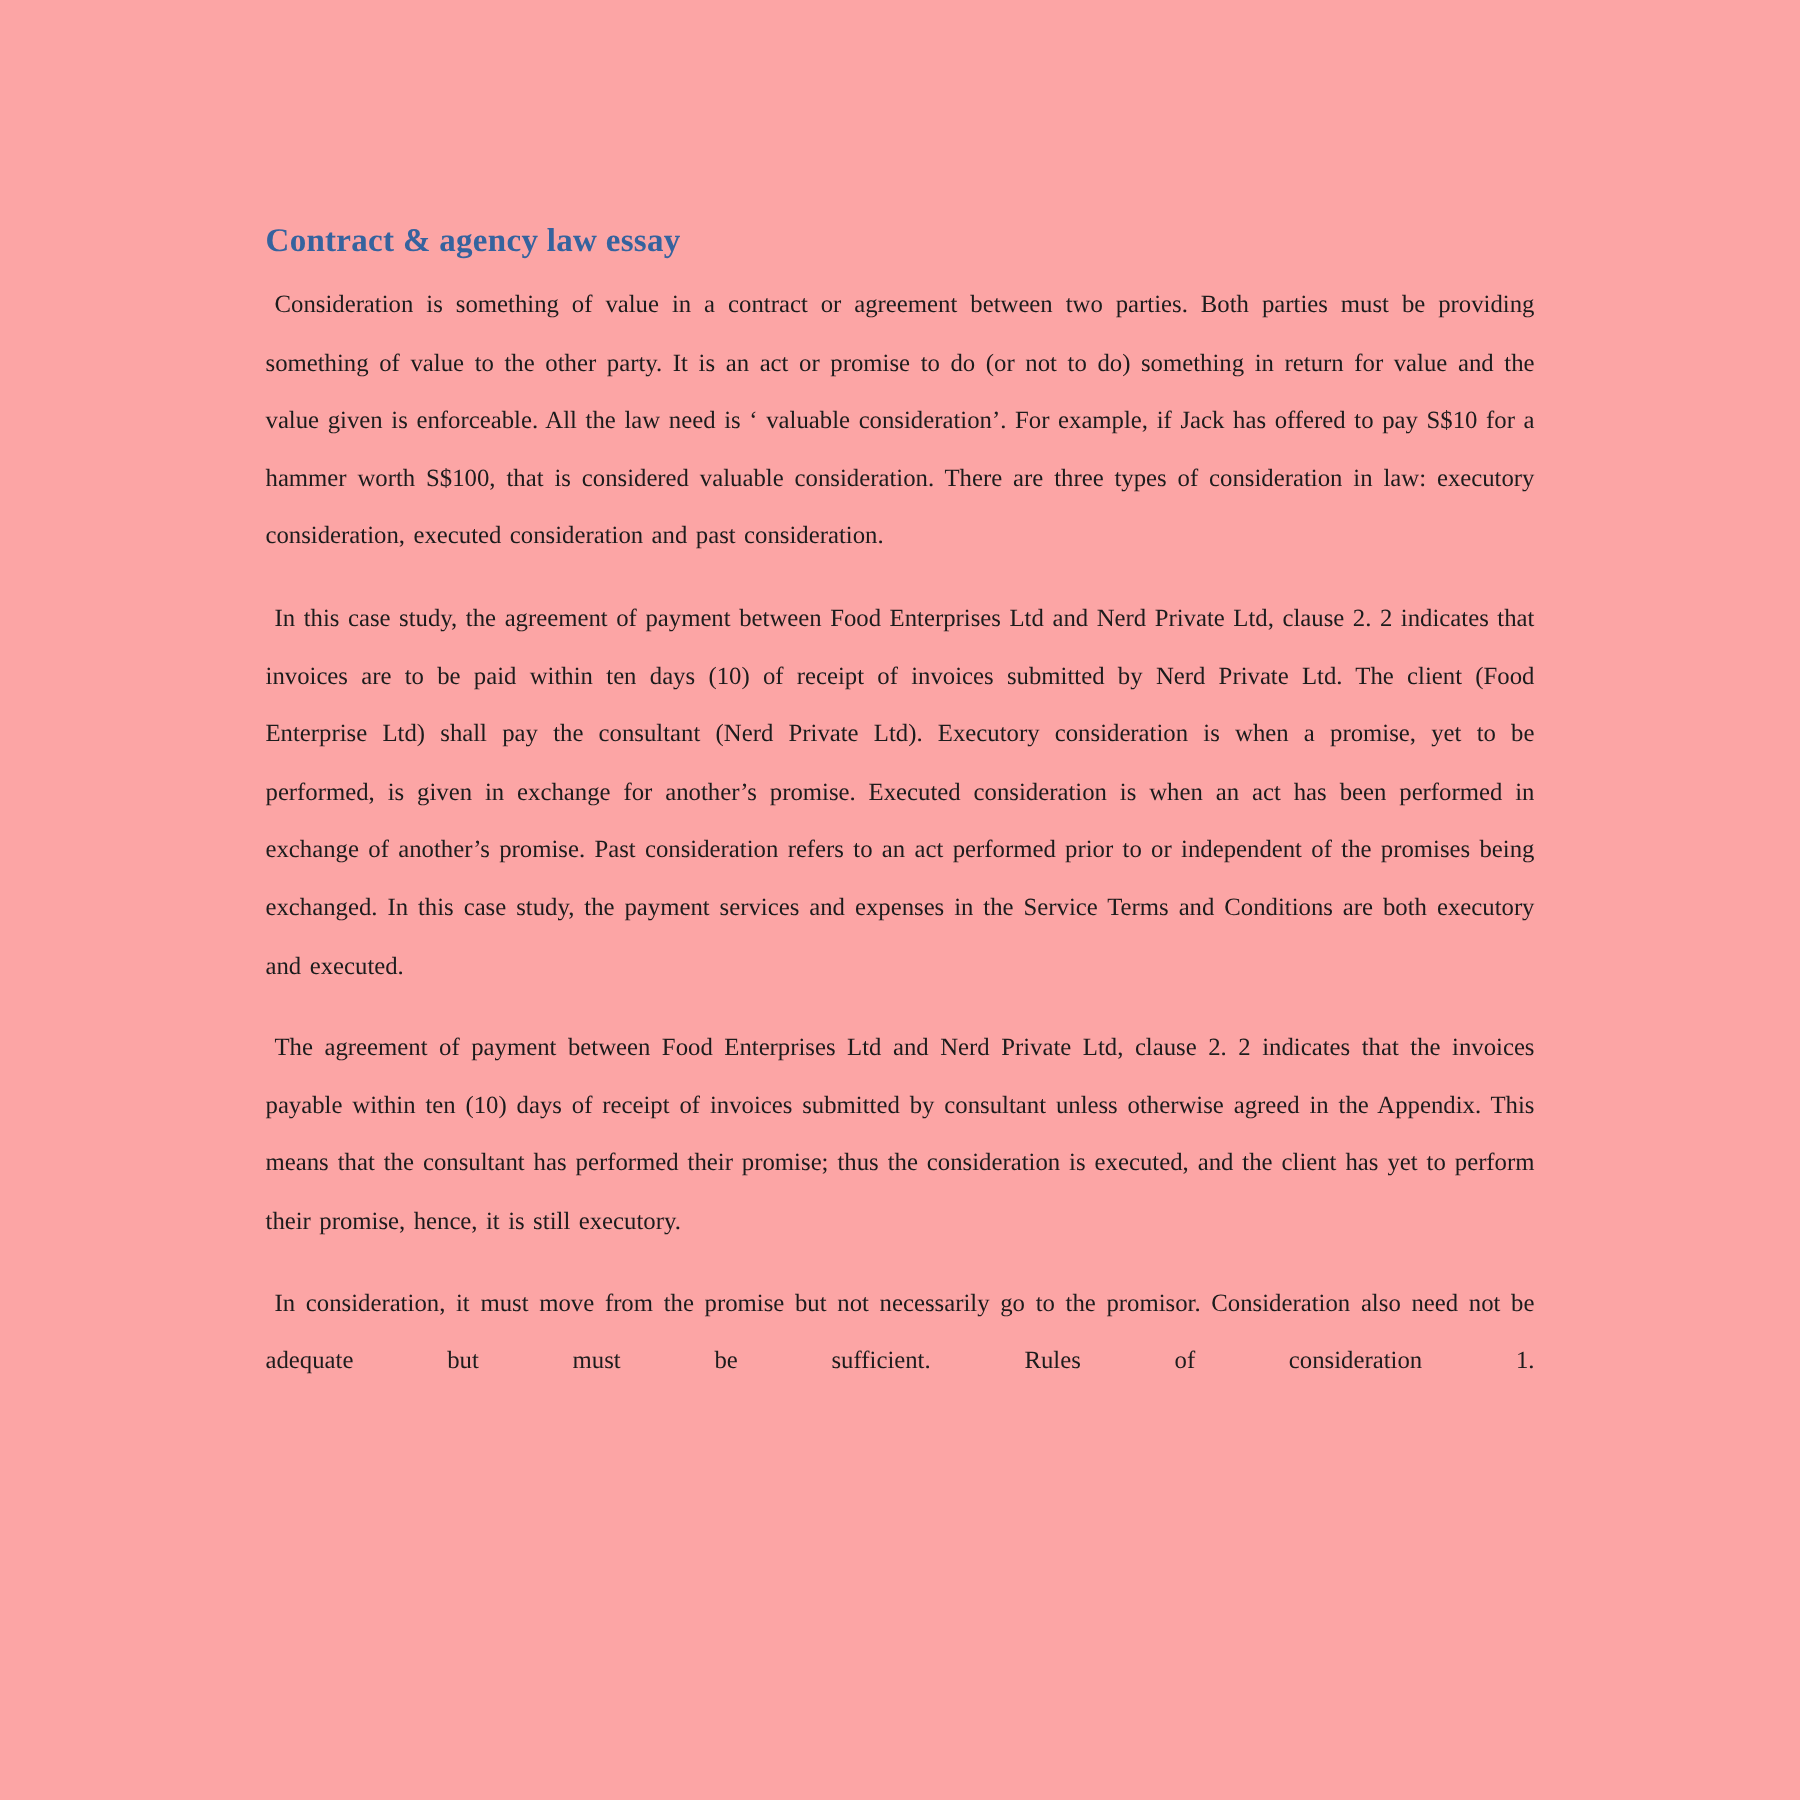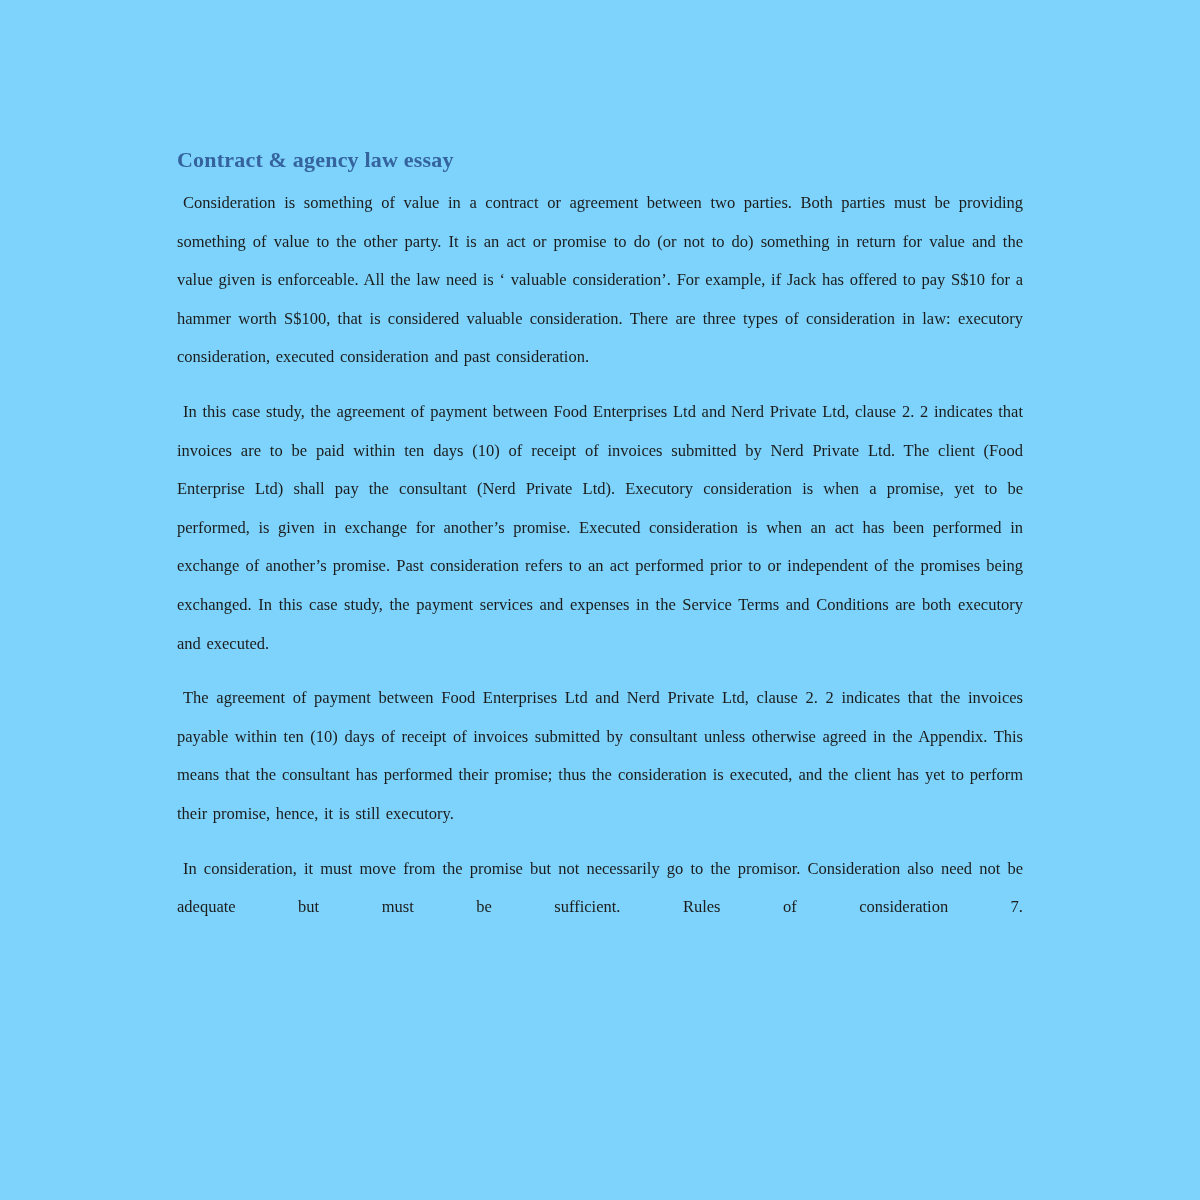--- a/index.html
+++ b/index.html
@@ -4,21 +4,21 @@
 <style>
   html, body {
     margin: 0;
     padding: 0;
     background: #ffffff;
   }
   .page {
     position: relative;
     width: 1200px;
     height: 1200px;
-    background: #7dd3fc;
+    background: #fca5a5;
     overflow: hidden;
     font-family: "Liberation Serif", "DejaVu Serif", serif;
   }
   .content {
     position: absolute;
     left: 177px;
     top: 145px;
     width: 846px;
   }
   h1.doc-title {
@@ -47,15 +47,15 @@
 </style>
 </head>
 <body>
 
 <div class="page">
   <div class="content">
     <h1 class="doc-title">Contract &amp; agency law essay</h1>
     <p class="body-para">Consideration is something of value in a contract or agreement between two parties. Both parties must be providing something of value to the other party. It is an act or promise to do (or not to do) something in return for value and the value given is enforceable. All the law need is ‘ valuable consideration’. For example, if Jack has offered to pay S$10 for a hammer worth S$100, that is considered valuable consideration. There are three types of consideration in law: executory consideration, executed consideration and past consideration.</p>
     <p class="body-para">In this case study, the agreement of payment between Food Enterprises Ltd and Nerd Private Ltd, clause 2. 2 indicates that invoices are to be paid within ten days (10) of receipt of invoices submitted by Nerd Private Ltd. The client (Food Enterprise Ltd) shall pay the consultant (Nerd Private Ltd). Executory consideration is when a promise, yet to be performed, is given in exchange for another’s promise. Executed consideration is when an act has been performed in exchange of another’s promise. Past consideration refers to an act performed prior to or independent of the promises being exchanged. In this case study, the payment services and expenses in the Service Terms and Conditions are both executory and executed.</p>
     <p class="body-para">The agreement of payment between Food Enterprises Ltd and Nerd Private Ltd, clause 2. 2 indicates that the invoices payable within ten (10) days of receipt of invoices submitted by consultant unless otherwise agreed in the Appendix. This means that the consultant has performed their promise; thus the consideration is executed, and the client has yet to perform their promise, hence, it is still executory.</p>
-    <p class="body-para stretch-last">In consideration, it must move from the promise but not necessarily go to the promisor. Consideration also need not be adequate but must be sufficient. Rules of consideration 7.</p>
+    <p class="body-para stretch-last">In consideration, it must move from the promise but not necessarily go to the promisor. Consideration also need not be adequate but must be sufficient. Rules of consideration 1.</p>
   </div>
 </div>
 
 </body></html>

